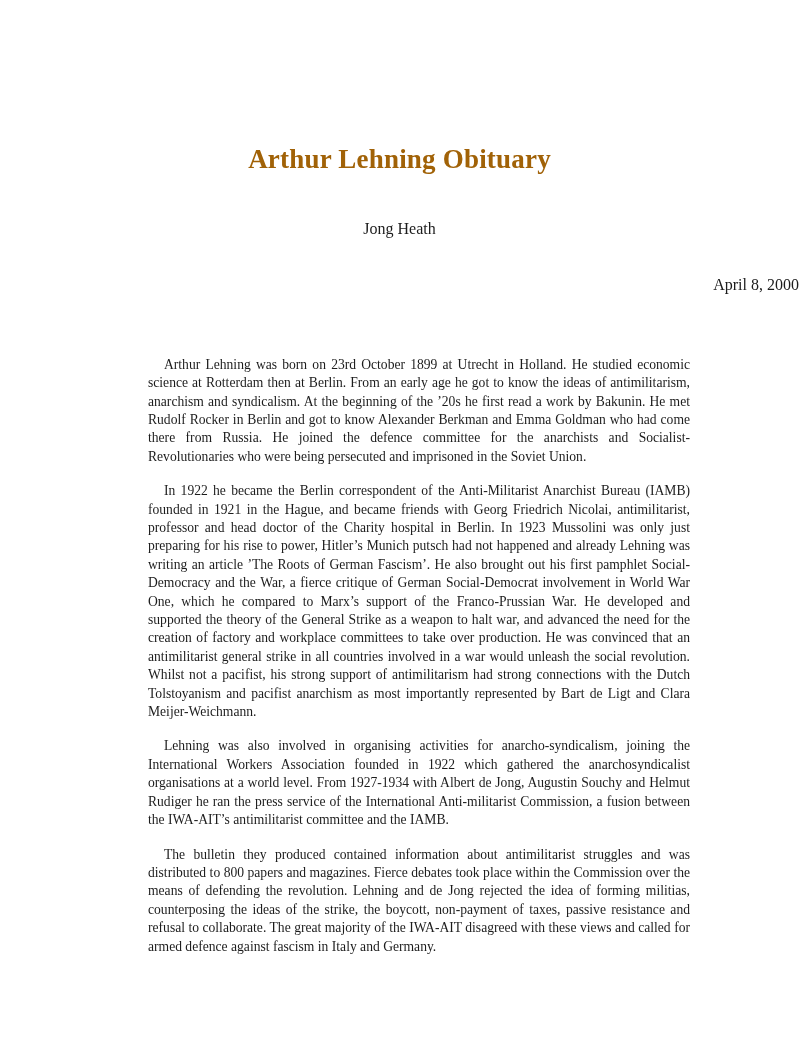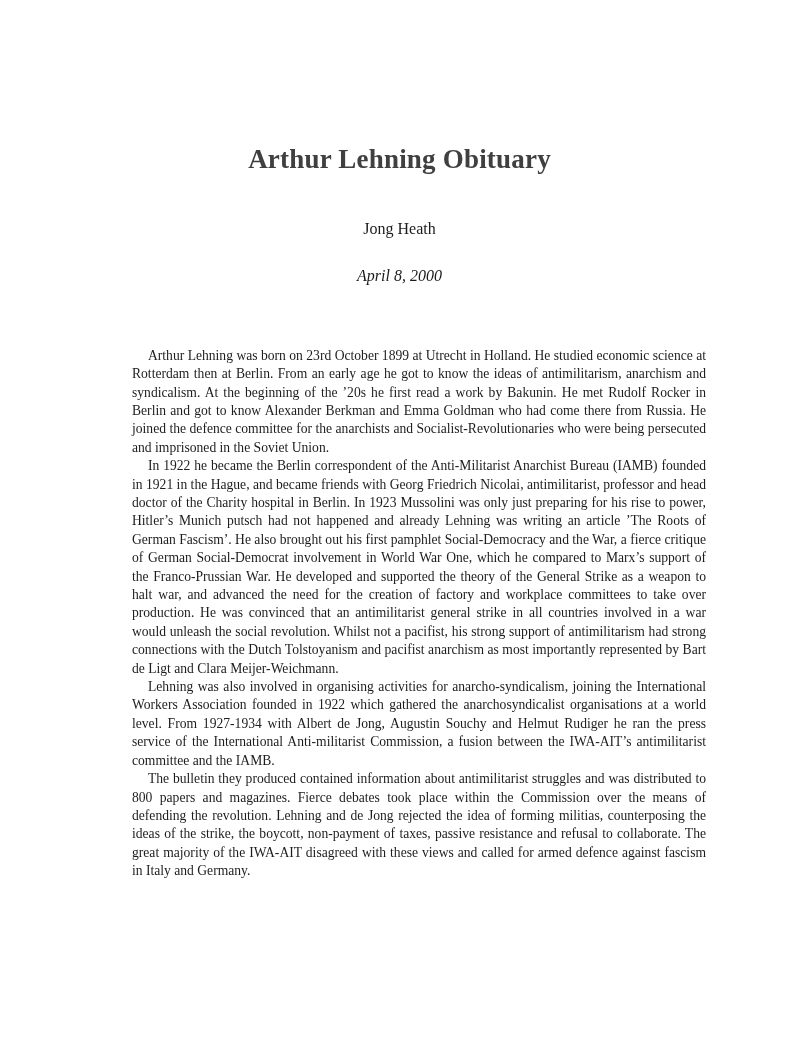--- a/index.html
+++ b/index.html
@@ -17,46 +17,45 @@
       overflow: hidden;
       box-sizing: border-box;
     }
     .doc-title {
       margin: 0;
       padding-top: 143px;
       text-align: center;
       font-size: 27px;
       line-height: 1.2;
       font-weight: bold;
-      color: #404040;
+      color: #a16207;
       letter-spacing: 0.2px;
     }
     .doc-author {
       margin-top: 44px;
       text-align: center;
       font-size: 16px;
       line-height: 1.2;
     }
     .doc-date {
-      margin-top: 27px;
-      text-align: center;
+      margin-top: 36px;
+      text-align: right;
       font-size: 16px;
       line-height: 1.2;
-      font-style: italic;
     }
     .doc-body {
       margin: 62px 0 0 132px;
       width: 574px;
       text-align: justify;
       font-size: 13.6px;
       line-height: 18.4px;
       color: #1c1c1c;
     }
     .doc-body p {
-      margin: 0;
+      margin: 16px;
       padding: 0;
       text-indent: 16px;
     }
   </style>
 </head>
 <body>
 
 <div class="page">
 
   <h1 class="doc-title">Arthur Lehning Obituary</h1>

